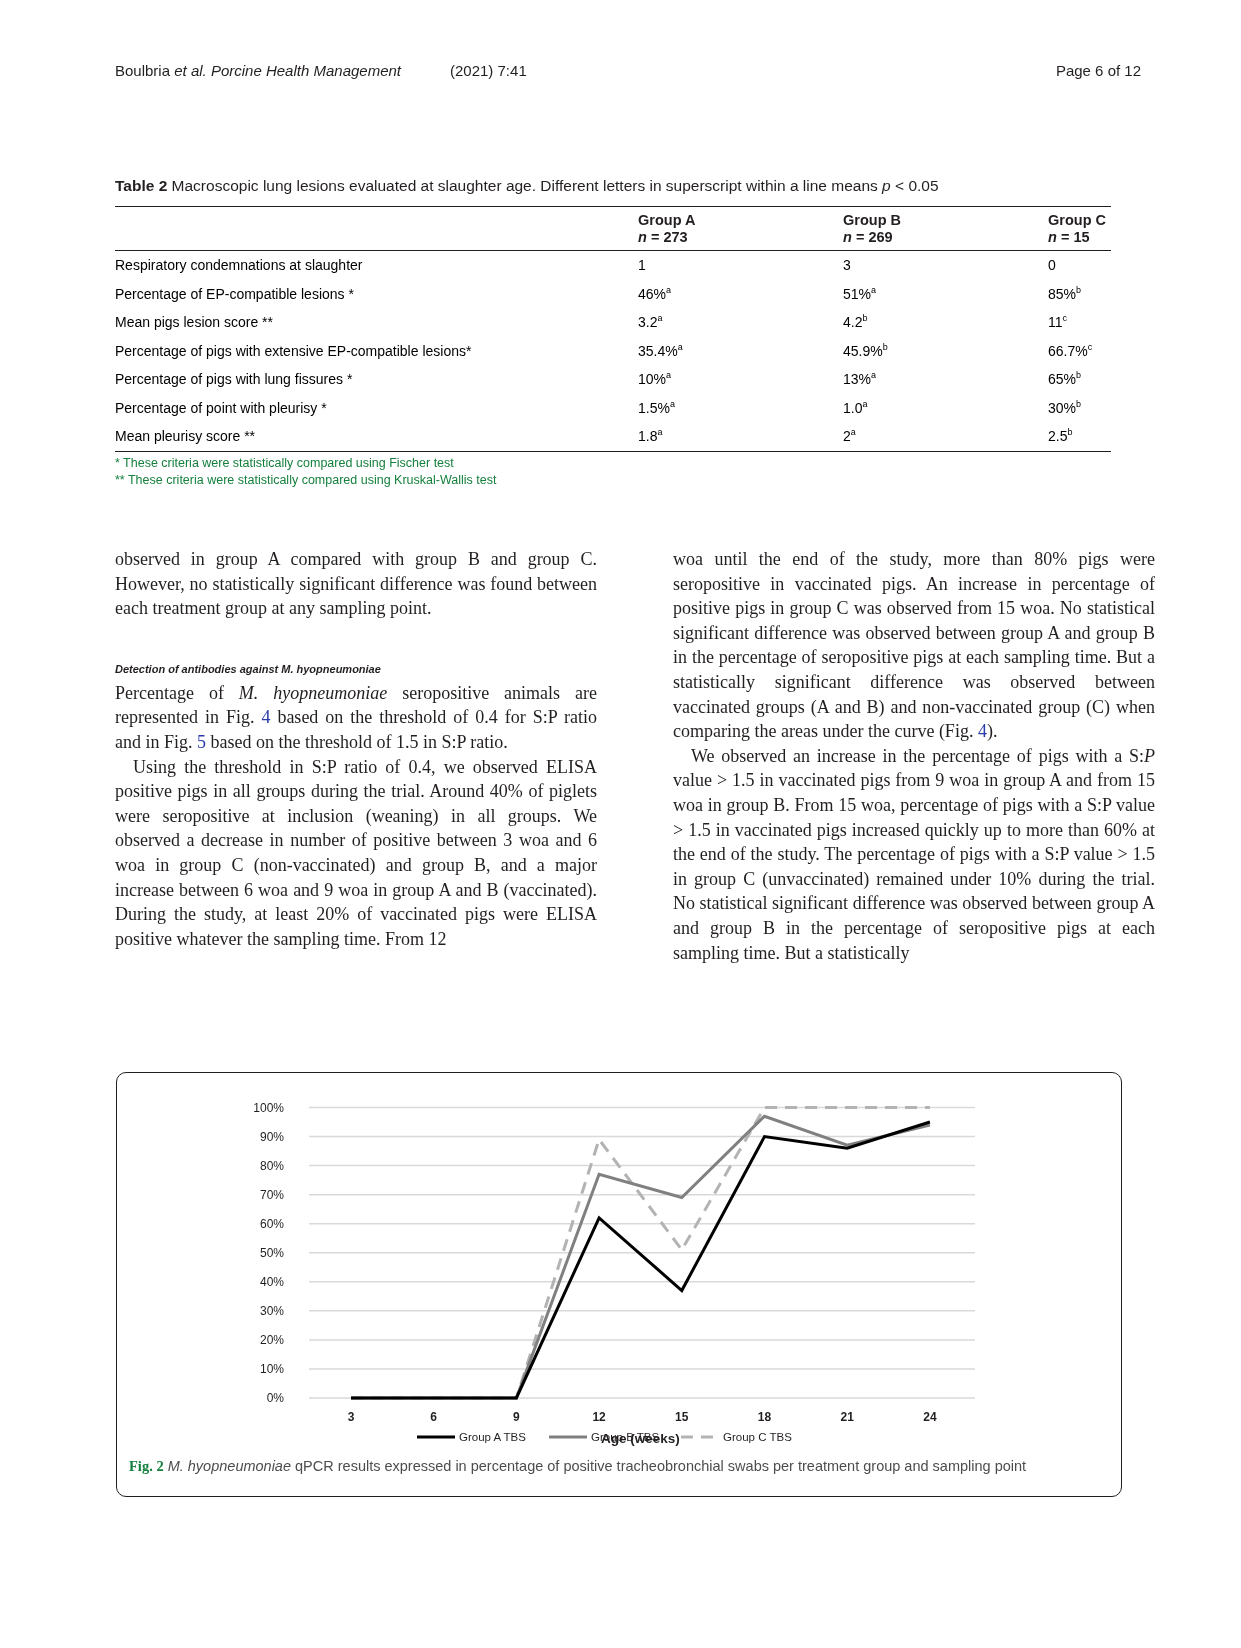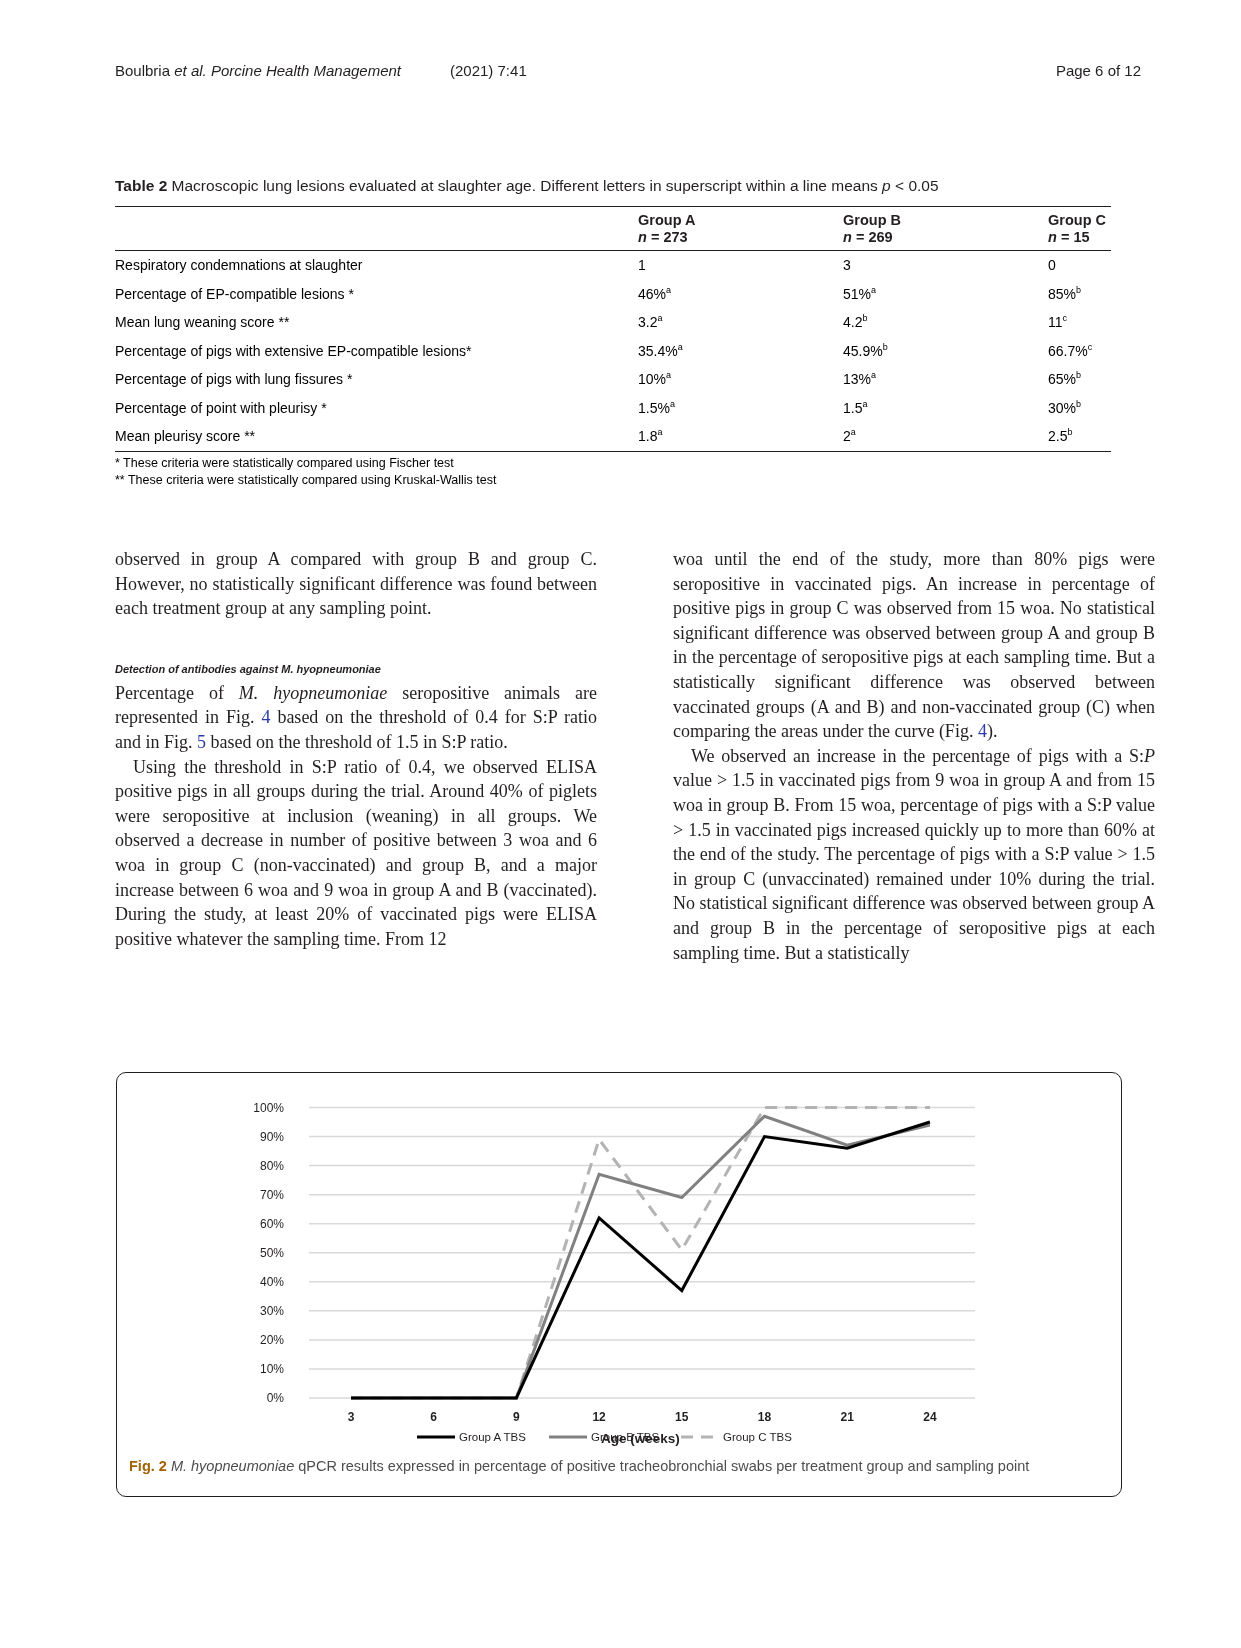--- a/index.html
+++ b/index.html
@@ -13,32 +13,32 @@
   .table-block { position:absolute; left:115px; top:177px; width:996px; }
   .tcap { font-size:15.5px; margin-bottom:6px; white-space:nowrap; }
   .tcap b { font-weight:bold; }
   table.t2 { width:100%; border-collapse:collapse; font-size:14px;margin-top:11px; }
   table.t2 thead tr th { text-align:left; font-weight:bold; font-size:14.5px; padding:5px 0 4px 0; line-height:17px; vertical-align:top; }
   table.t2 thead { border-top:1.5px solid #231f20; border-bottom:1.5px solid #231f20; }
   table.t2 tbody { border-bottom:1.5px solid #231f20; }
   table.t2 td { height:28.5px; padding:0; color:#000000; vertical-align:middle; }
   table.t2 td sup { font-size:9px; vertical-align:6px; line-height:0; }
   .col0 { width:523px; } .col1 { width:205px; } .col2 { width:205px; }
-  .foot { font-size:12.5px; line-height:17px; margin-top:3px; color:#000000; }
+  .foot { font-size:12.5px; line-height:17px; margin-top:3px; color:#15803d; }
   .col { position:absolute; top:547px; width:482px; font-size:18px; line-height:24.6px; text-align:justify; }
   .col p { margin:0; }
   .col .indent { text-indent:18px; }
   .colL { left:115px; }
   .colR { left:625px;margin-left:48px; }
   .sechead { font-family:"Liberation Sans","DejaVu Sans",sans-serif; font-weight:bold; font-style:italic; font-size:11px; margin-top:36px; line-height:24px; }
   a.ref { color:#2a3aa8; text-decoration:none; }
   .figbox { position:absolute; left:116px; top:1072px; width:1006px; height:425px; border:1.5px solid #231f20; border-radius:10px; box-sizing:border-box; }
   .figsvg { position:absolute; left:0; top:0; }
   .figcap { position:absolute; left:12px; top:385px; font-size:14.5px; white-space:nowrap; color:#4d4d4d; }
-  .figcap b { color:#a16207; }
+  .figcap b { color:#15803d;font-family:Liberation Serif, serif; }
 </style>
 </head>
 <body>
 
 <div class="header sans">
   <div class="left">
     <span>Boulbria</span>
     <i>et al.</i>
     <i>Porcine Health Management</i>
   </div>
@@ -78,41 +78,41 @@
           <td><span>3</span><sup></sup></td>
           <td><span>0</span><sup></sup></td>
         </tr>
         <tr>
           <td>Percentage of EP-compatible lesions *</td>
           <td><span>46%</span><sup>a</sup></td>
           <td><span>51%</span><sup>a</sup></td>
           <td><span>85%</span><sup>b</sup></td>
         </tr>
         <tr>
-          <td>Mean lung weaning score **</td>
+          <td>Mean pigs lesion score **</td>
           <td><span>3.2</span><sup>a</sup></td>
           <td><span>4.2</span><sup>b</sup></td>
           <td><span>11</span><sup>c</sup></td>
         </tr>
         <tr>
           <td>Percentage of pigs with extensive EP-compatible lesions*</td>
           <td><span>35.4%</span><sup>a</sup></td>
           <td><span>45.9%</span><sup>b</sup></td>
           <td><span>66.7%</span><sup>c</sup></td>
         </tr>
         <tr>
           <td>Percentage of pigs with lung fissures *</td>
           <td><span>10%</span><sup>a</sup></td>
           <td><span>13%</span><sup>a</sup></td>
           <td><span>65%</span><sup>b</sup></td>
         </tr>
         <tr>
           <td>Percentage of point with pleurisy *</td>
           <td><span>1.5%</span><sup>a</sup></td>
-          <td><span>1.5</span><sup>a</sup></td>
+          <td><span>1.0</span><sup>a</sup></td>
           <td><span>30%</span><sup>b</sup></td>
         </tr>
         <tr>
           <td>Mean pleurisy score **</td>
           <td><span>1.8</span><sup>a</sup></td>
           <td><span>2</span><sup>a</sup></td>
           <td><span>2.5</span><sup>b</sup></td>
         </tr>
       </tbody>
   </table>

